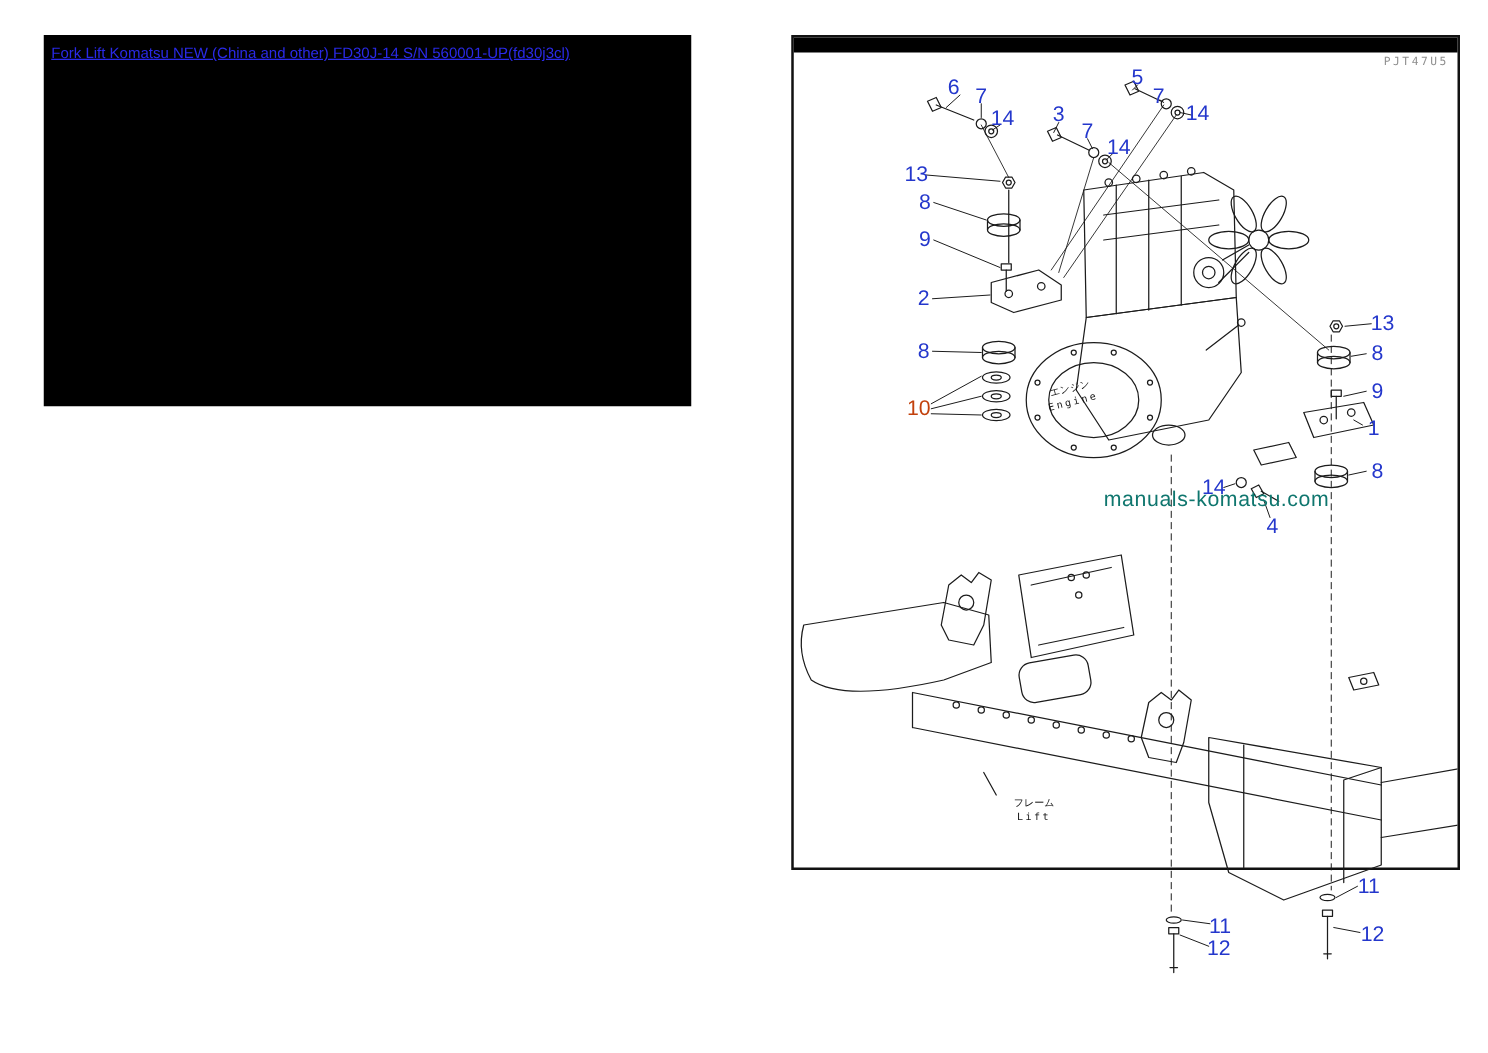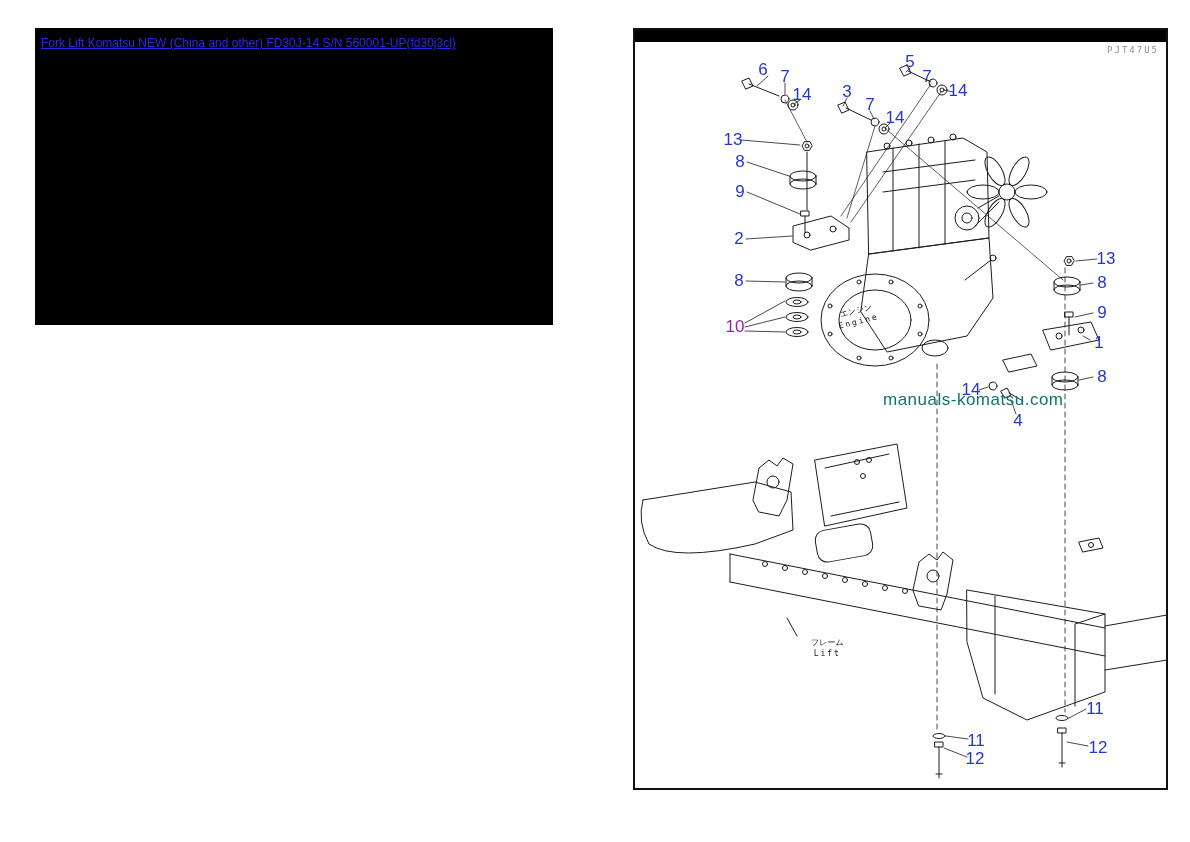--- a/index.html
+++ b/index.html
@@ -15,21 +15,21 @@
     position:absolute; left:35px; top:28px; width:518px; height:297px;
     background:#000000; padding:5px 6px;
   }
   .title-link {
     color:#2a2ae8; font-size:12px; text-decoration:underline; cursor:pointer;
     line-height:1.4; display:inline-block;
   }
 
   
   .panel {
-    position:absolute; left:633px; top:28px; width:535px; height:762px;
+    position:absolute; left:633px; top:28px; width:535px; height:668px;
     background:#ffffff; border:2px solid #111111;
   }
   .topbar { position:absolute; left:0; top:0; width:100%; height:12px; background:#000000; }
   .plate-code {
     position:absolute; top:15px; right:7px; font-size:9px; letter-spacing:2px;
     color:#8f8f8f; font-family:"DejaVu Sans Mono", monospace;
   }
   .art { position:absolute; left:0; top:0; width:531px; height:758px; }
 
   .watermark {
@@ -265,21 +265,21 @@
         <div class="callout" style="left: 235px; top: 75px; color: rgb(36, 55, 204);">7</div>
         <div class="callout" style="left: 260px; top: 88px; color: rgb(36, 55, 204);">14</div>
         <div class="callout" style="left: 275px; top: 32px; color: rgb(36, 55, 204);">5</div>
         <div class="callout" style="left: 292px; top: 47px; color: rgb(36, 55, 204);">7</div>
         <div class="callout" style="left: 323px; top: 61px; color: rgb(36, 55, 204);">14</div>
         <div class="callout" style="left: 98px; top: 110px; color: rgb(36, 55, 204);">13</div>
         <div class="callout" style="left: 105px; top: 132px; color: rgb(36, 55, 204);">8</div>
         <div class="callout" style="left: 105px; top: 162px; color: rgb(36, 55, 204);">9</div>
         <div class="callout" style="left: 104px; top: 209px; color: rgb(36, 55, 204);">2</div>
         <div class="callout" style="left: 104px; top: 251px; color: rgb(36, 55, 204);">8</div>
-        <div class="callout" style="left: 100px; top: 297px; color: #a21caf;">10</div>
+        <div class="callout" style="left: 100px; top: 297px; color: #c2410c;">10</div>
         <div class="callout" style="left: 471px; top: 229px; color: rgb(36, 55, 204);">13</div>
         <div class="callout" style="left: 467px; top: 253px; color: rgb(36, 55, 204);">8</div>
         <div class="callout" style="left: 467px; top: 283px; color: rgb(36, 55, 204);">9</div>
         <div class="callout" style="left: 464px; top: 313px; color: rgb(36, 55, 204);">1</div>
         <div class="callout" style="left: 467px; top: 347px; color: rgb(36, 55, 204);">8</div>
         <div class="callout" style="left: 336px; top: 360px; color: rgb(36, 55, 204);">14</div>
         <div class="callout" style="left: 383px; top: 391px; color: rgb(36, 55, 204);">4</div>
         <div class="callout" style="left: 460px; top: 679px; color: rgb(36, 55, 204);">11</div>
         <div class="callout" style="left: 463px; top: 718px; color: rgb(36, 55, 204);">12</div>
         <div class="callout" style="left: 341px; top: 711px; color: rgb(36, 55, 204);">11</div>

